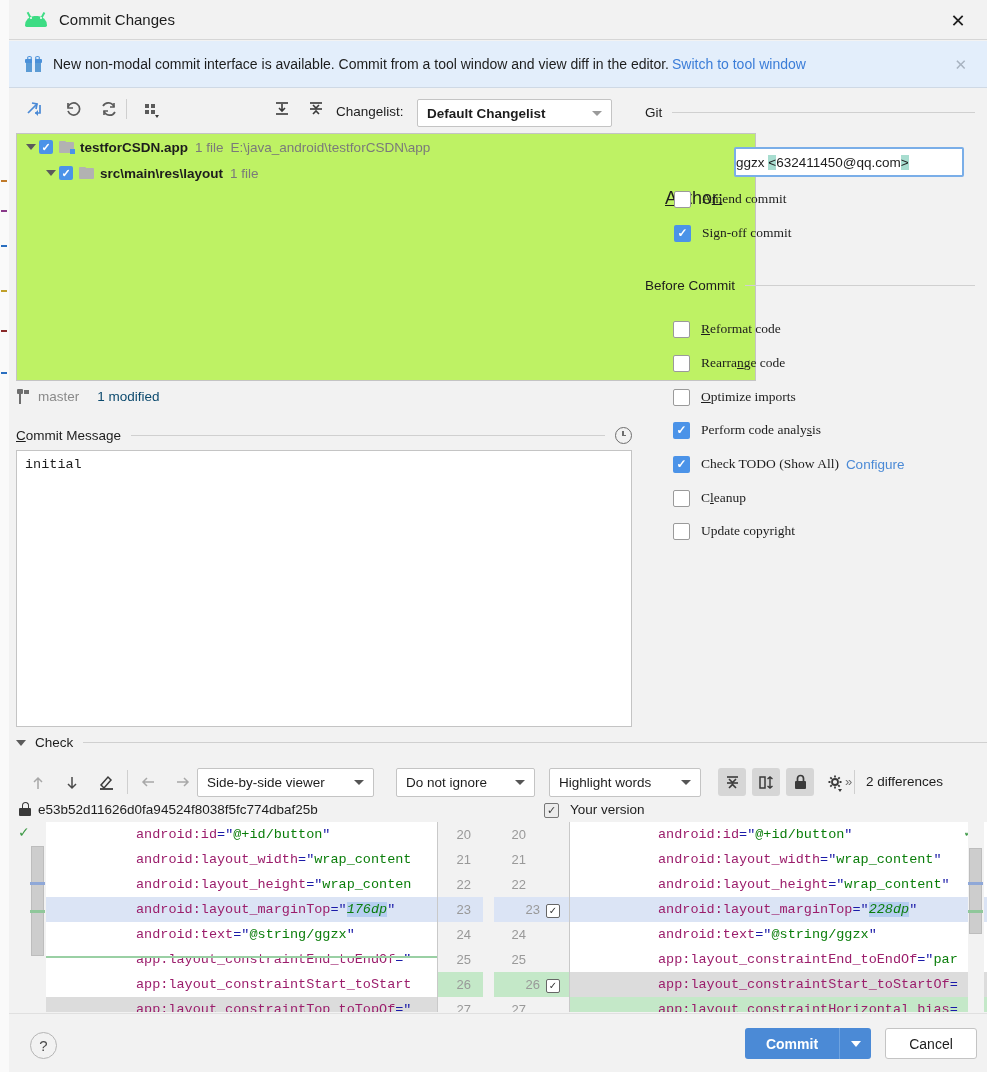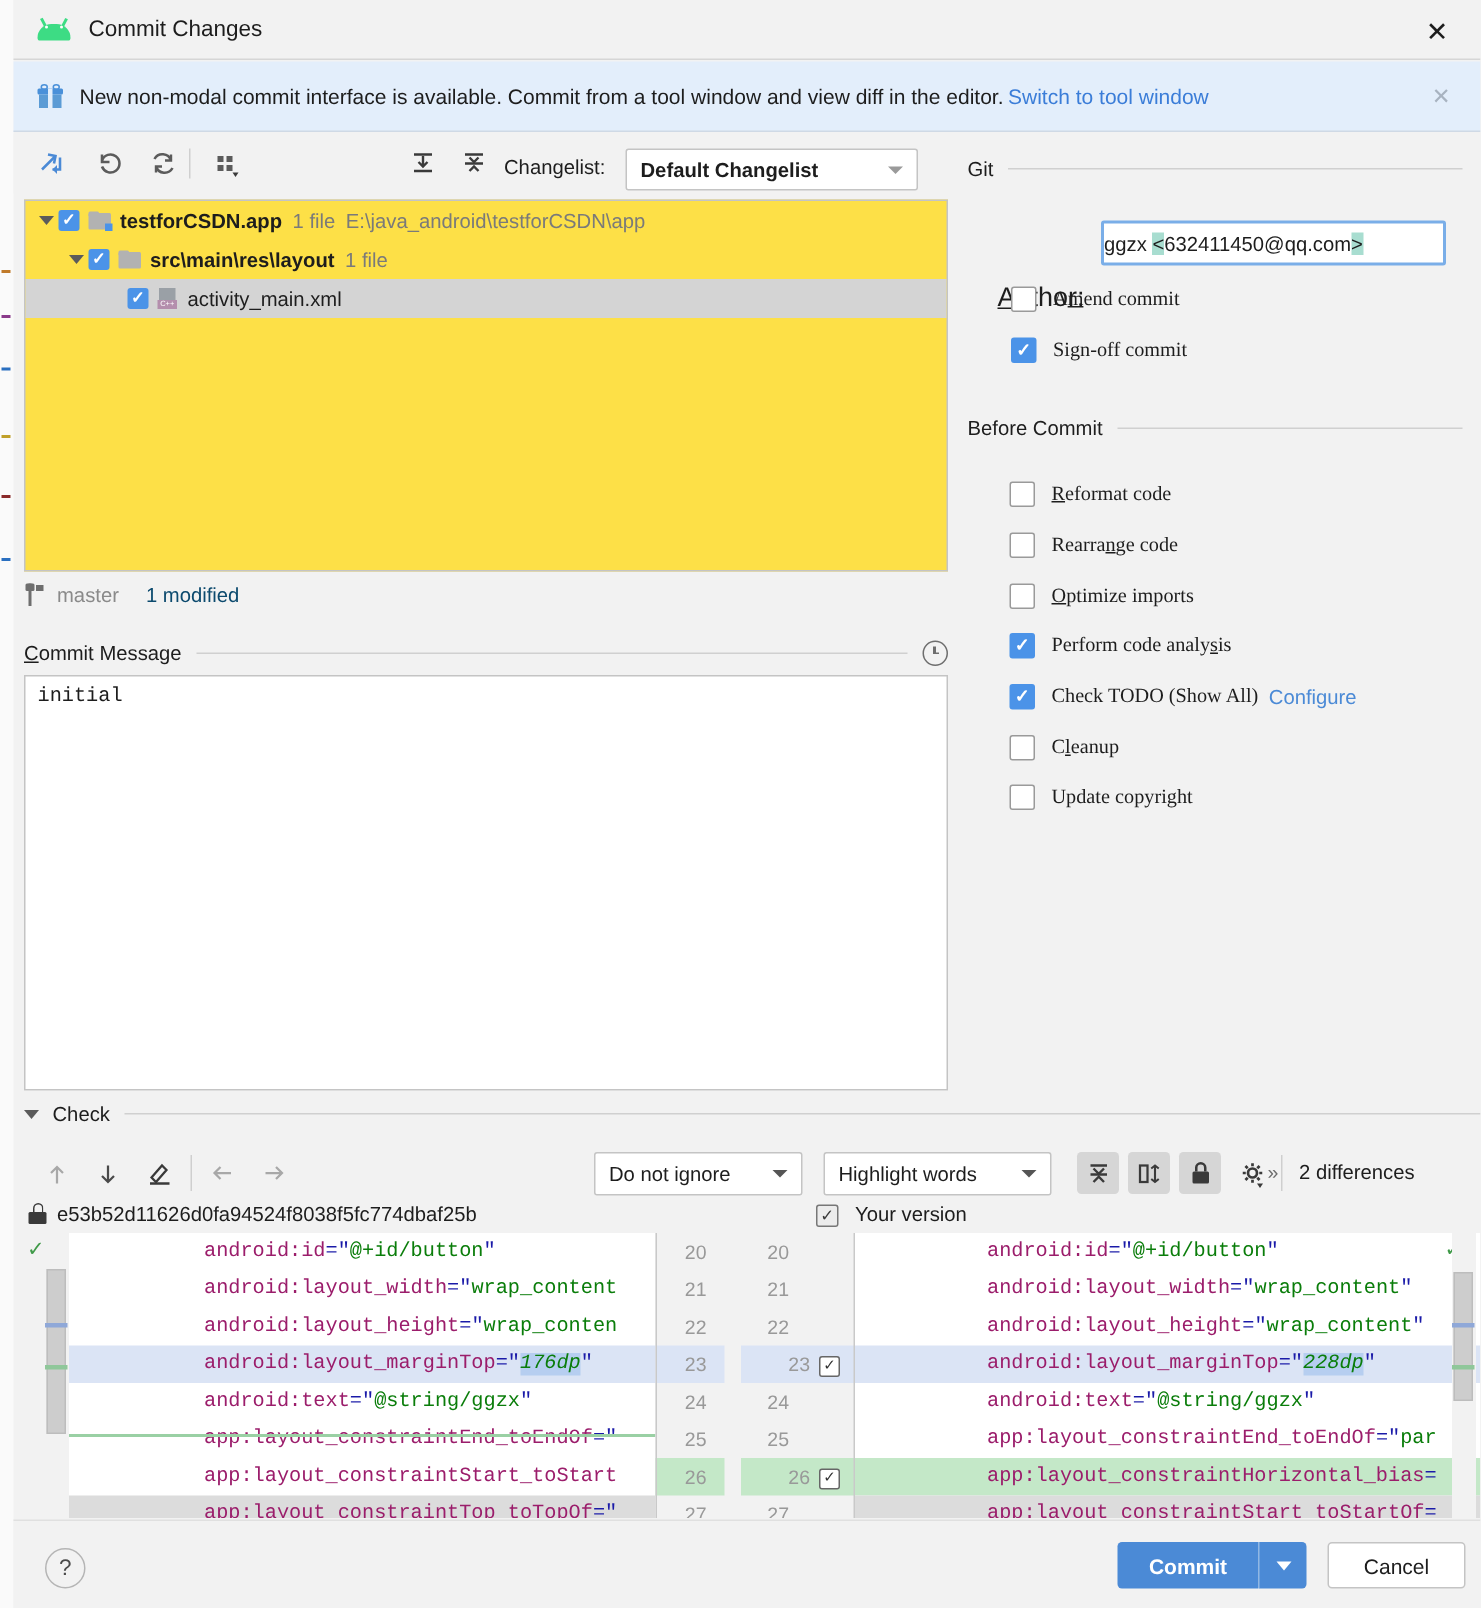--- a/index.html
+++ b/index.html
@@ -52,22 +52,22 @@
   .tb-icon { position:absolute; top:8px; width:24px; height:24px; display:flex; align-items:center; justify-content:center; }
   .tb-sep { position:absolute; top:10px; width:1px; height:20px; background:#cfcfcf; }
   .changelist-label { position:absolute; left:327px; top:15px; font-size:13.5px; }
   .changelist-select { position:absolute; left:417px; top:99px; width:195px; height:28px;
      background:#fff; border:1px solid #c4c4c4; border-radius:2px; display:flex; align-items:center; }
   .changelist-select .val { margin-left:9px; font-weight:bold; font-size:13.5px; }
   .changelist-select .arrow { position:absolute; right:9px; width:0;height:0;
      border-left:5px solid transparent; border-right:5px solid transparent; border-top:5px solid #9a9a9a; }
 
   
-  .filetree { position:absolute; left:16px; top:133px; width:616px; height:248px;
-     background:#fde047; border:1px solid #c4c4c4; }
+  .filetree { position:absolute; left:16px; top:133px; width:740px; height:248px;
+     background:#bef264; border:1px solid #c4c4c4; }
   .tree-row { height:26px; display:flex; align-items:center; font-size:13.5px; padding-left:4px; }
   .tree-row.selected { background:#d4d4d4; }
   .tw { width:16px; display:flex; align-items:center; justify-content:center; }
   .tw .tri { width:0;height:0;border-left:5px solid transparent;border-right:5px solid transparent;border-top:6px solid #5b5b5b; }
   .cb { width:14px; height:14px; border-radius:2px; margin-right:6px; flex:none;
       display:flex;align-items:center;justify-content:center; }
   .cb.on { background:#4b93e8; }
   .cb.on::after { content:"✓"; color:#fff; font-size:11px; line-height:1; font-weight:bold; }
   .folder { width:15px;height:12px;margin-right:6px;flex:none;position:relative; }
   .folder .f1 { position:absolute;left:0;top:1px;width:15px;height:11px;background:#b2b2b2;border-radius:1px; }
@@ -316,29 +316,20 @@
         </div>
       <div class="cb on"></div>
       <div class="folder">
         <div class="f2"></div>
           <div class="f1"></div>
       </div>
       <span class="tname">src\main\res\layout</span>
       <span class="tmeta">1 file</span>
     </div>
 
-    <div class="tree-row selected" style="padding-left:52px;">
-      <div class="tw"></div>
-      <div class="cb on"></div>
-      <div class="xmlico">
-        <div class="sheet"></div>
-          <div class="cpp">C++</div>
-      </div>
-      <span>activity_main.xml</span>
-    </div>
 
   </div>
 
   <div class="branchbar">
     <div class="branch-ico">
       <div class="st"></div>
         <div class="d1"></div>
         <div class="d2"></div>
     </div>
     <span class="branch-name">master</span>
@@ -466,20 +457,24 @@
     <div class="dtb" style="left:806px; width:26px;">
       <svg width="18" height="18" viewBox="0 0 18 18">
         <circle cx="9" cy="8" r="3" fill="none" stroke="#3a3a3a" stroke-width="1.8"></circle>
         <path d="M9 1.5 L9 3.5 M9 12.5 L9 14.5 M2.5 8 L4.5 8 M13.5 8 L15.5 8 M4.3 3.3 L5.8 4.8 M12.2 11.2 L13.7 12.7 M13.7 3.3 L12.2 4.8 M5.8 11.2 L4.3 12.7" stroke="#3a3a3a" stroke-width="1.8"></path>
         <path d="M12 15 L16 15 L14 18 Z" fill="#3a3a3a"></path>
       </svg>
     </div>
     <div class="tb-sep" style="left:838px; top:4px; height:24px;"></div>
   </div>
 
+  <div class="combo" style="left:197px; width:177px;">
+    <span class="v">Side-by-side viewer</span>
+    <span class="a"></span>
+  </div>
   <div class="combo" style="left:396px; width:139px;">
     <span class="v">Do not ignore</span>
     <span class="a"></span>
   </div>
   <div class="combo" style="left:549px; width:152px;">
     <span class="v">Highlight words</span>
     <span class="a"></span>
   </div>
   <div class="chev2">»</div>
   <div class="diffcount">2 differences</div>
@@ -541,22 +536,22 @@
       <div class="num-line" style="padding-right:44px;">27</div>
     </div>
 
     <div class="pane pane-r">
       <div class="code-line" style="padding-left:88px;"><span class="tok-attr">android:id</span><span class="tok-eq">=</span><span class="tok-q">"</span><span class="tok-str">@+id/button</span><span class="tok-q">"</span></div>
       <div class="code-line" style="padding-left:88px;"><span class="tok-attr">android:layout_width</span><span class="tok-eq">=</span><span class="tok-q">"</span><span class="tok-str">wrap_content</span><span class="tok-q">"</span></div>
       <div class="code-line" style="padding-left:88px;"><span class="tok-attr">android:layout_height</span><span class="tok-eq">=</span><span class="tok-q">"</span><span class="tok-str">wrap_content</span><span class="tok-q">"</span></div>
       <div class="code-line hl-blue" style="padding-left:88px;"><span class="tok-attr">android:layout_marginTop</span><span class="tok-eq">=</span><span class="tok-q">"</span><span class="tok-str chg-chip">228dp</span><span class="tok-q">"</span></div>
       <div class="code-line" style="padding-left:88px;"><span class="tok-attr">android:text</span><span class="tok-eq">=</span><span class="tok-q">"</span><span class="tok-str">@string/ggzx</span><span class="tok-q">"</span></div>
       <div class="code-line" style="padding-left:88px;"><span class="tok-attr">app:layout_constraintEnd_toEndOf</span><span class="tok-eq">=</span><span class="tok-q">"</span><span class="tok-str">par</span></div>
+      <div class="code-line" style="padding-left:88px; background:#dcdcdc;"><span class="tok-attr">app:layout_constraintStart_toStartOf</span><span class="tok-eq">=</span></div>
       <div class="code-line hl-green" style="padding-left:88px;"><span class="tok-attr">app:layout_constraintHorizontal_bias</span><span class="tok-eq">=</span></div>
-      <div class="code-line" style="padding-left:88px; background:#dcdcdc;"><span class="tok-attr">app:layout_constraintStart_toStartOf</span><span class="tok-eq">=</span></div>
     </div>
 
     <div class="accept-r">✓</div>
     <div class="mm-r">
       <div class="mm-thumb" style="top:26px; height:86px;"></div>
       <div class="mm-line" style="top:60px; background:#8fa8d8;"></div>
       <div class="mm-line" style="top:88px; background:#8fc79a;"></div>
     </div>
 
     <div class="sep-bar" style="left:421px;"></div>

